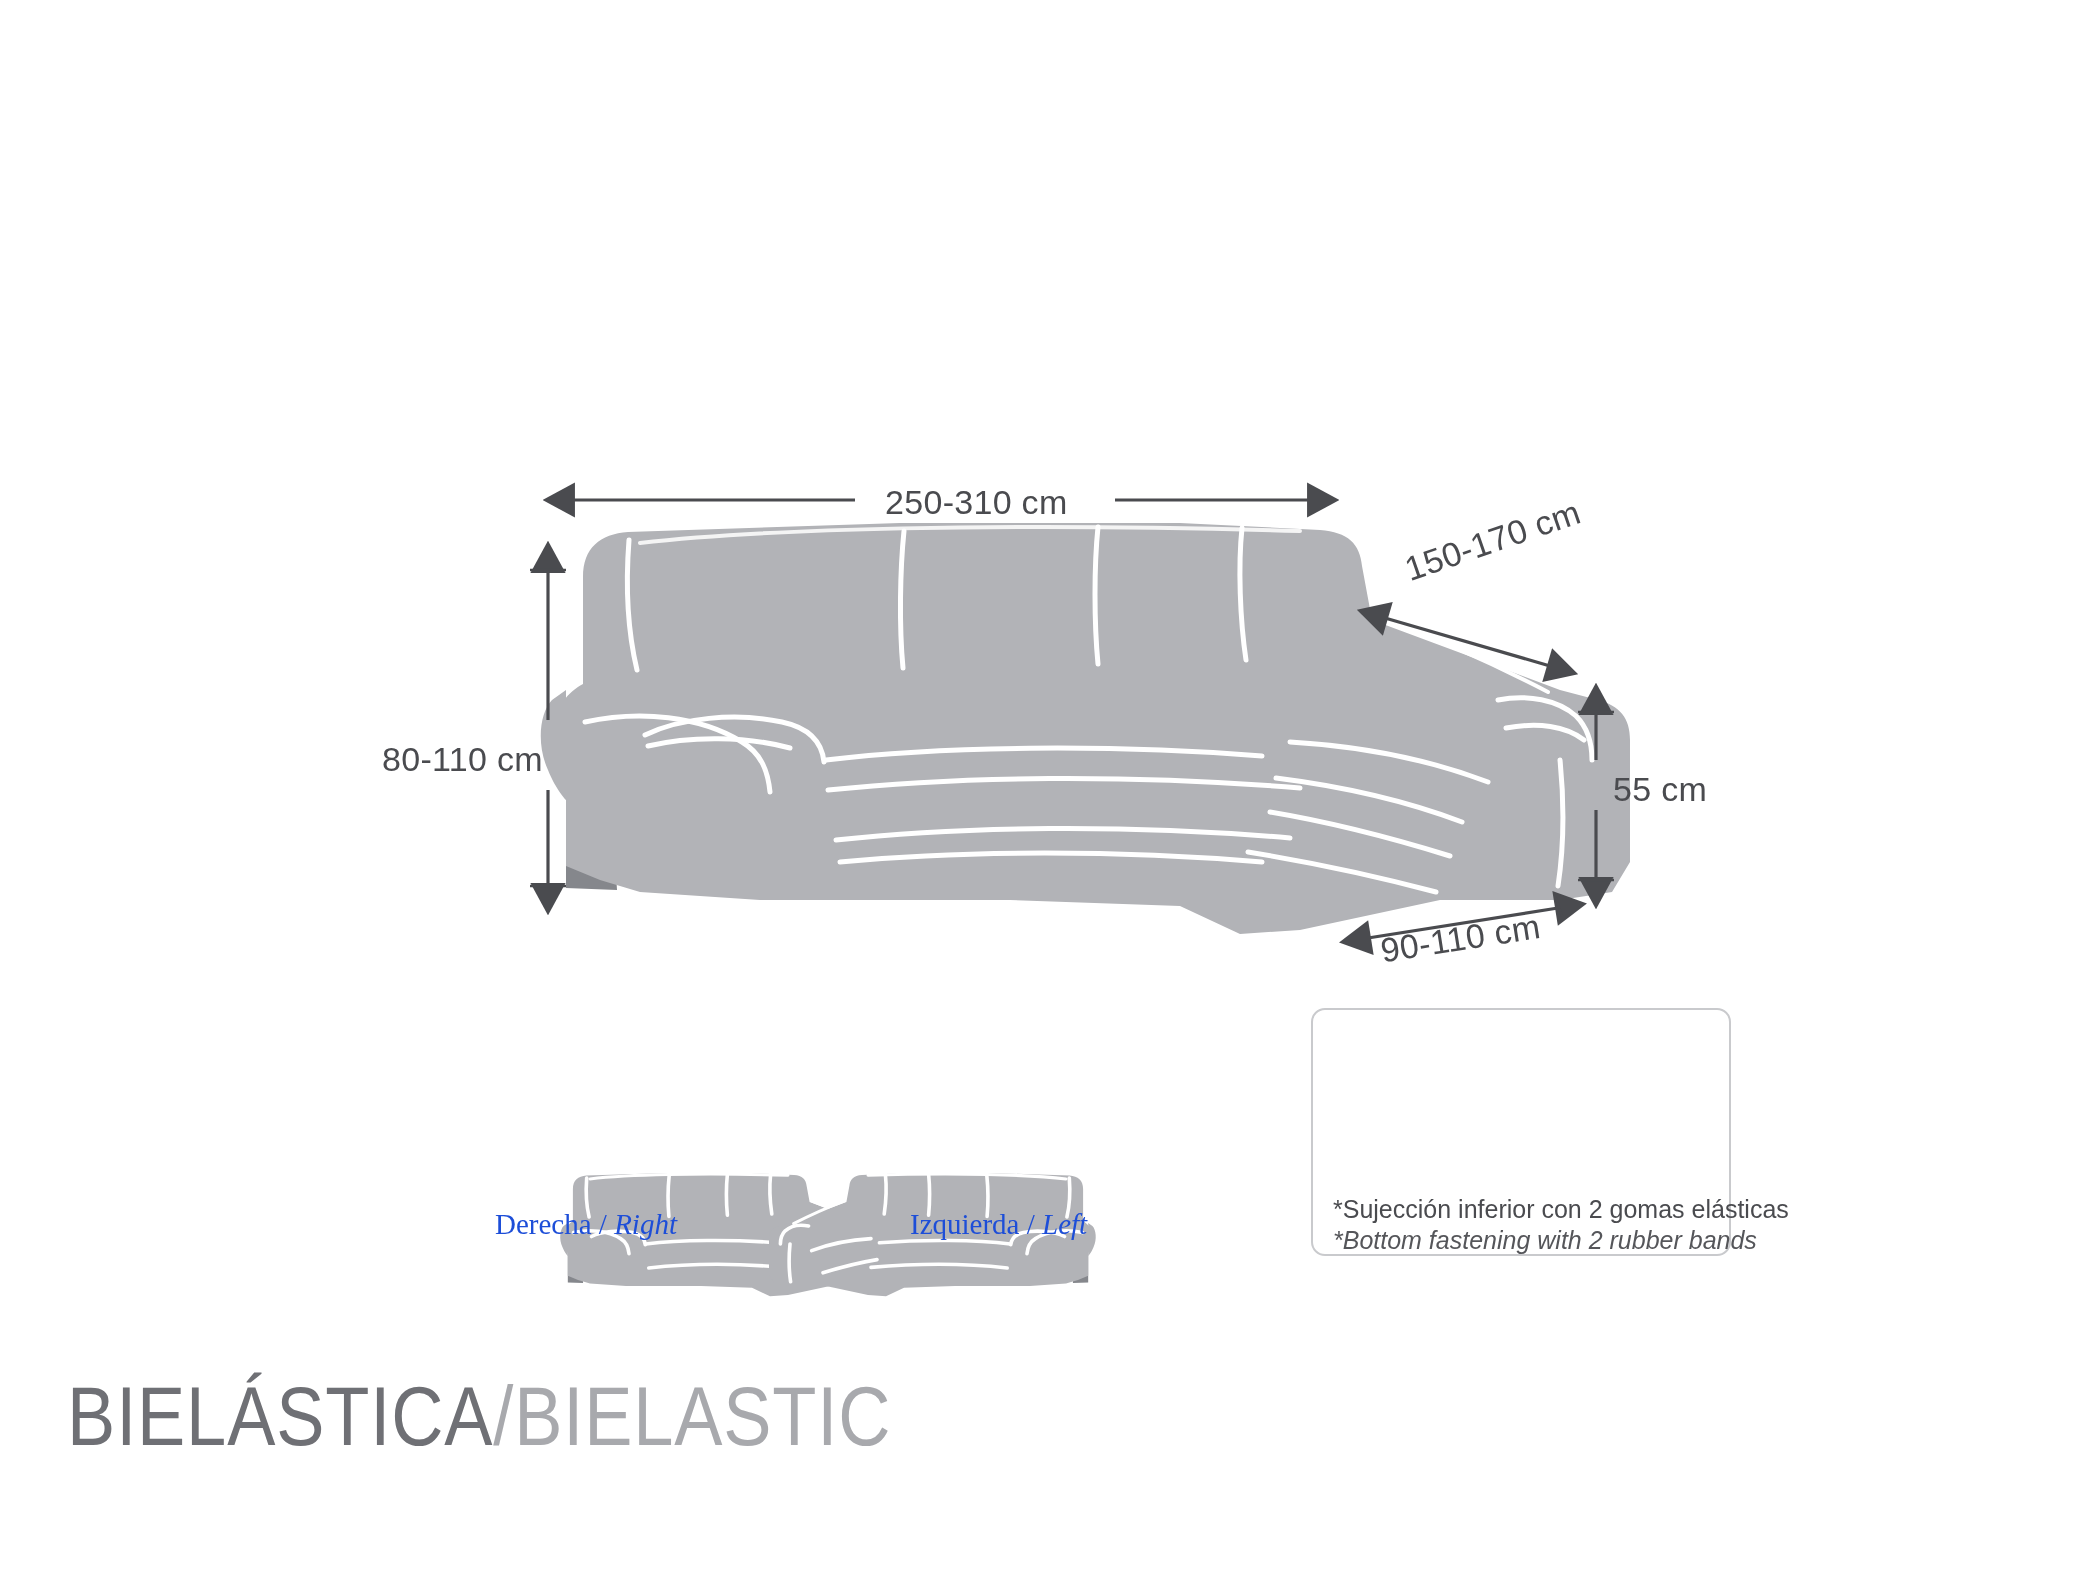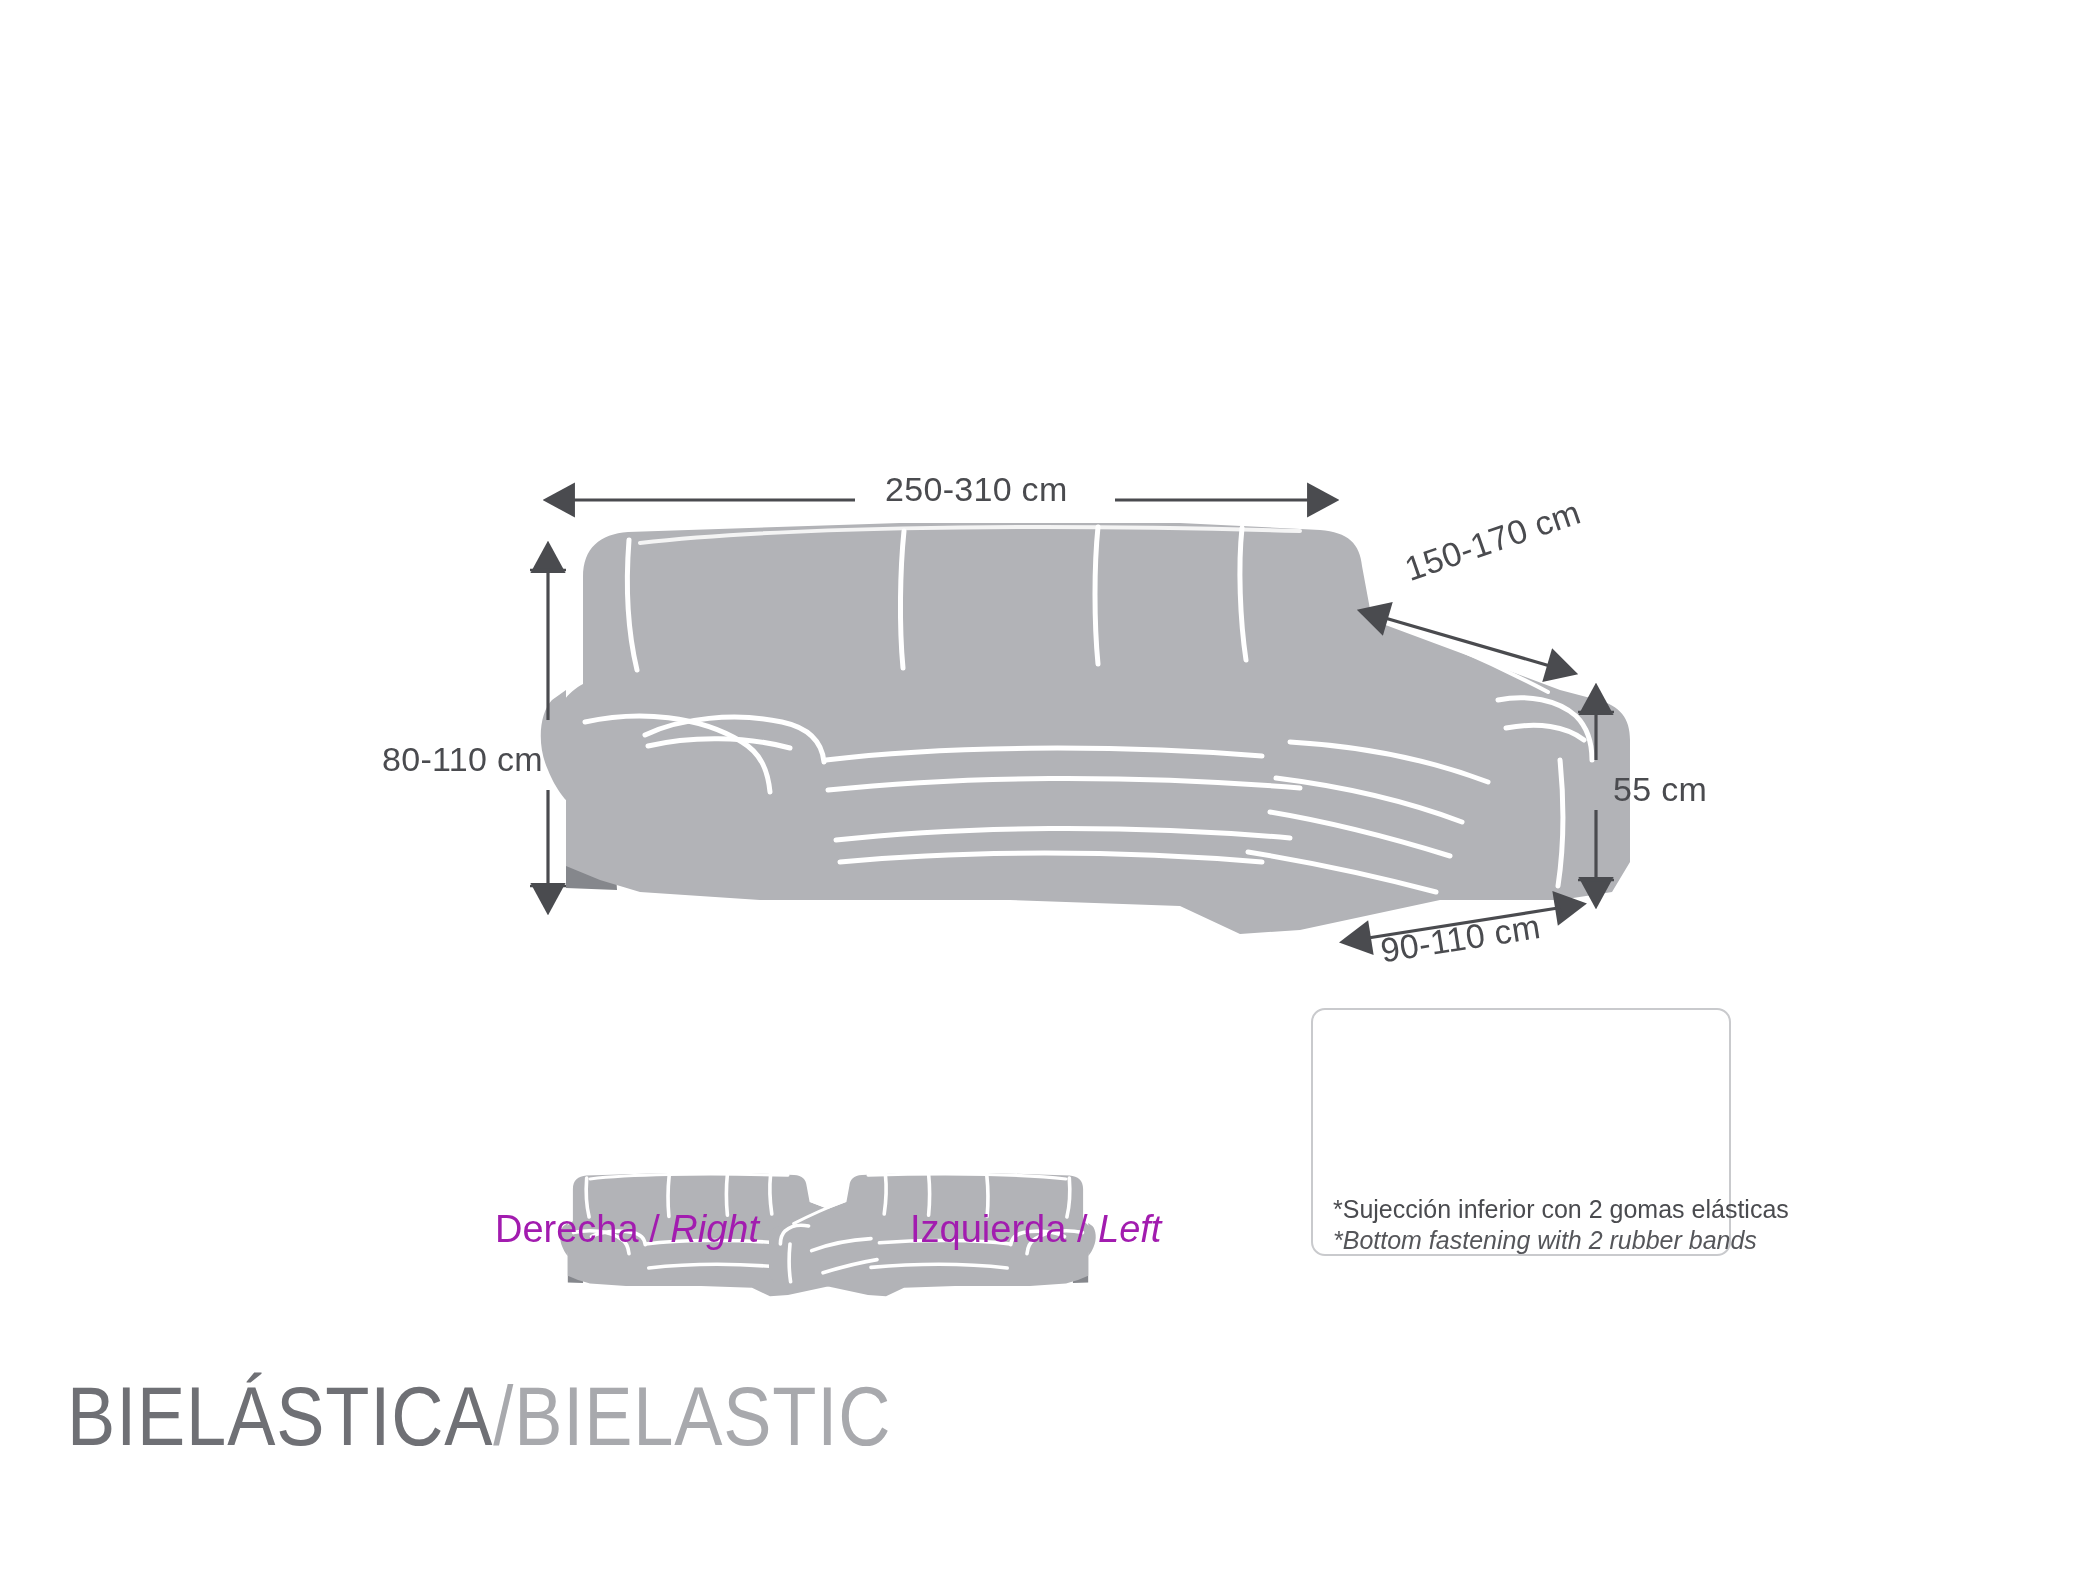--- a/index.html
+++ b/index.html
@@ -51,33 +51,34 @@
 
   
   .dim{
     position:absolute;
     font-size:34px;
     color:#4a4b4f;
     font-weight:400;
     white-space:nowrap;
     letter-spacing:0.3px;
   }
-  #dim-width{left:885px;top:470px;}
+  #dim-width{left:885px;top:483px;}
   #dim-height{left:382px;top:740px;}
   #dim-depth{left:1400px;top:552px;transform:rotate(-19deg);transform-origin:left top;}
   #dim-seat{left:1613px;top:770px;}
   #dim-chaise{left:1378px;top:932px;transform:rotate(-9deg);transform-origin:left top;}
 
   
   .caption{
     position:absolute;
-    font-size:38px;
-    color:#a21caf;
+    font-size:29px;
+    color:#1d4ed8;
     white-space:nowrap;
     font-weight:400;
+    font-family:Liberation Serif, serif;
   }
   .caption .en{font-style:italic;}
   #caption-right{left:495px;top:1208px;}
   #caption-left{left:910px;top:1208px;}
 
   
   .info-box{
     position:absolute;
     left:1311px;top:1008px;
     width:420px;height:248px;

